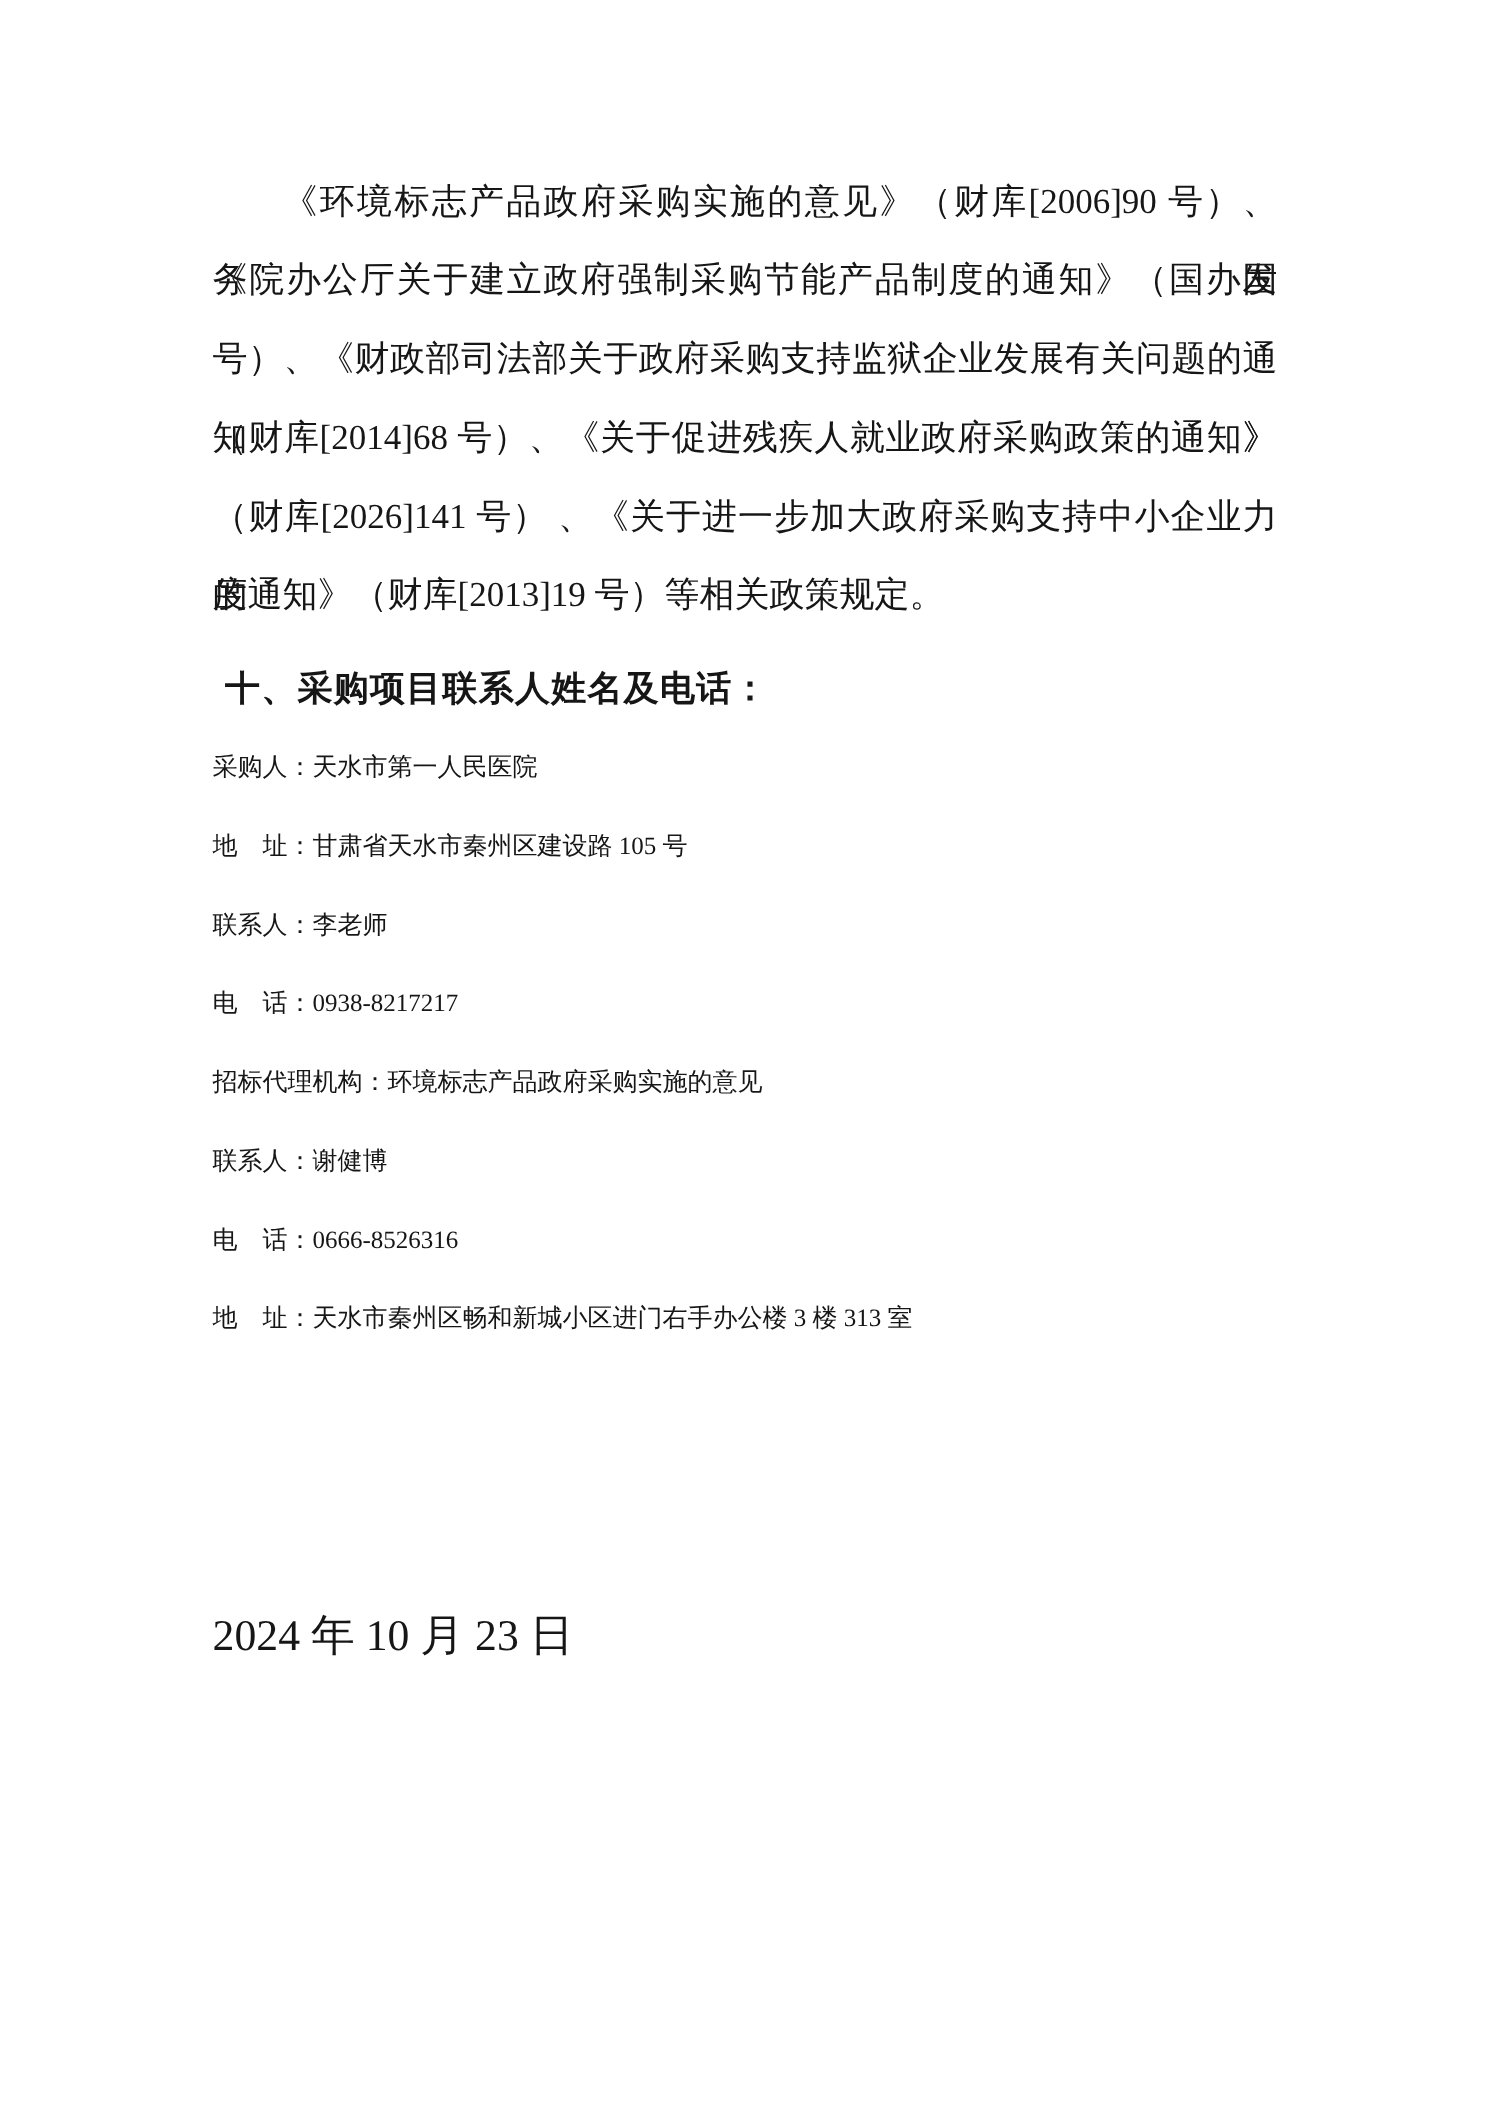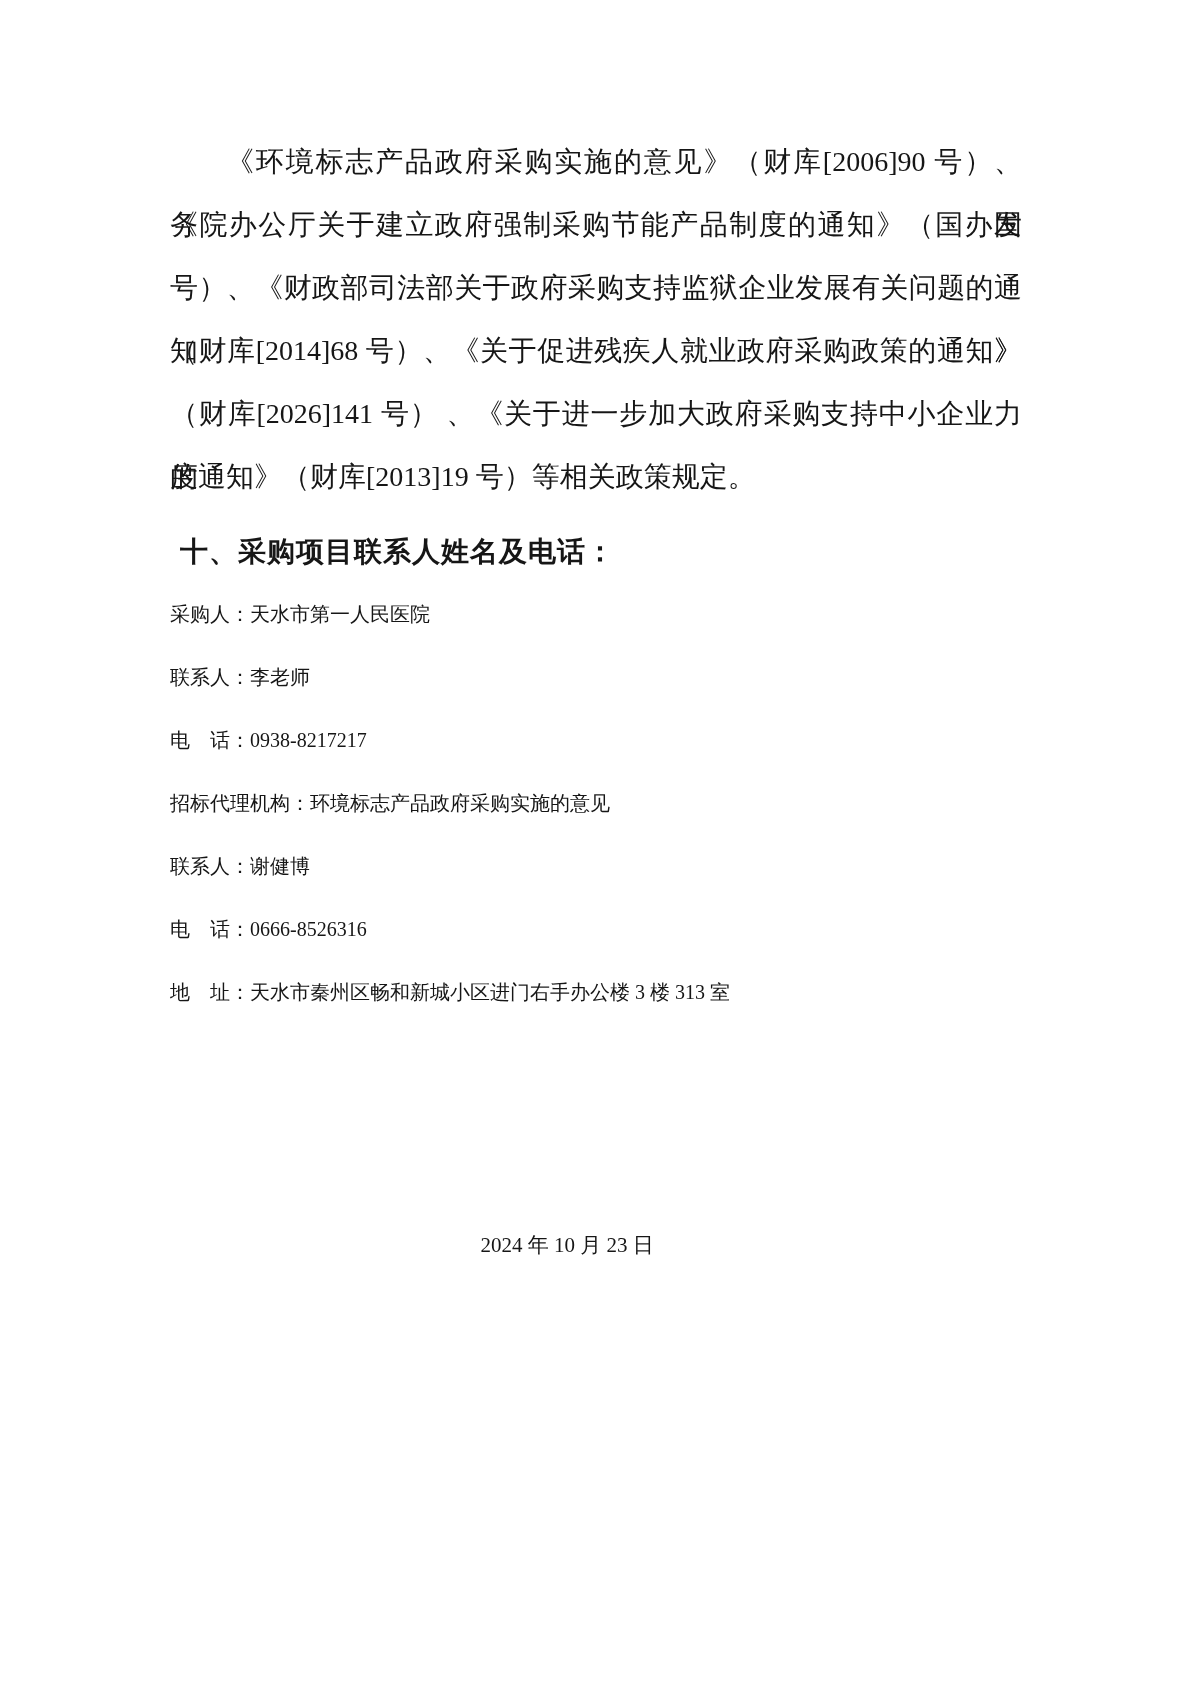--- a/index.html
+++ b/index.html
@@ -30,24 +30,24 @@
     margin-top:12px;
     letter-spacing:1px;
     margin-left:10px;
   }
   .contact-row{
     font-size:20px;
     line-height:63px;
     height:63px;
   }
   .date-line{
-    font-size:21px;
+    font-size:35px;
     line-height:63px;
     margin-top:190px;
-    text-align:center;
+    text-align:left;
     padding-right:58px;
   }
 </style>
 </head>
 <body>
 
 <div class="page">
   <div class="doc">
 
     <div class="para">
@@ -55,20 +55,21 @@
       <div class="pline just">务院办公厅关于建立政府强制采购节能产品制度的通知》（国办发</div>
       <div class="pline just">号）、《财政部司法部关于政府采购支持监狱企业发展有关问题的通知》</div>
       <div class="pline just">（财库[2014]68 号）、《关于促进残疾人就业政府采购政策的通知》</div>
       <div class="pline just">（财库[2026]141 号） 、《关于进一步加大政府采购支持中小企业力度</div>
       <div class="pline">的通知》（财库[2013]19 号）等相关政策规定。</div>
     </div>
 
     <div class="heading">十、采购项目联系人姓名及电话：</div>
 
     <div class="contact-row"><span>采购人：</span><span>天水市第一人民医院</span></div>
+    <div class="contact-row"><span>地　址：</span><span>甘肃省天水市秦州区建设路 105 号</span></div>
     <div class="contact-row"><span>联系人：</span><span>李老师</span></div>
     <div class="contact-row"><span>电　话：</span><span>0938-8217217</span></div>
     <div class="contact-row"><span>招标代理机构：</span><span>环境标志产品政府采购实施的意见</span></div>
     <div class="contact-row"><span>联系人：</span><span>谢健博</span></div>
     <div class="contact-row"><span>电　话：</span><span>0666-8526316</span></div>
     <div class="contact-row"><span>地　址：</span><span>天水市秦州区畅和新城小区进门右手办公楼 3 楼 313 室</span></div>
 
     <div class="date-line">2024 年  10 月  23 日</div>
 
   </div>

